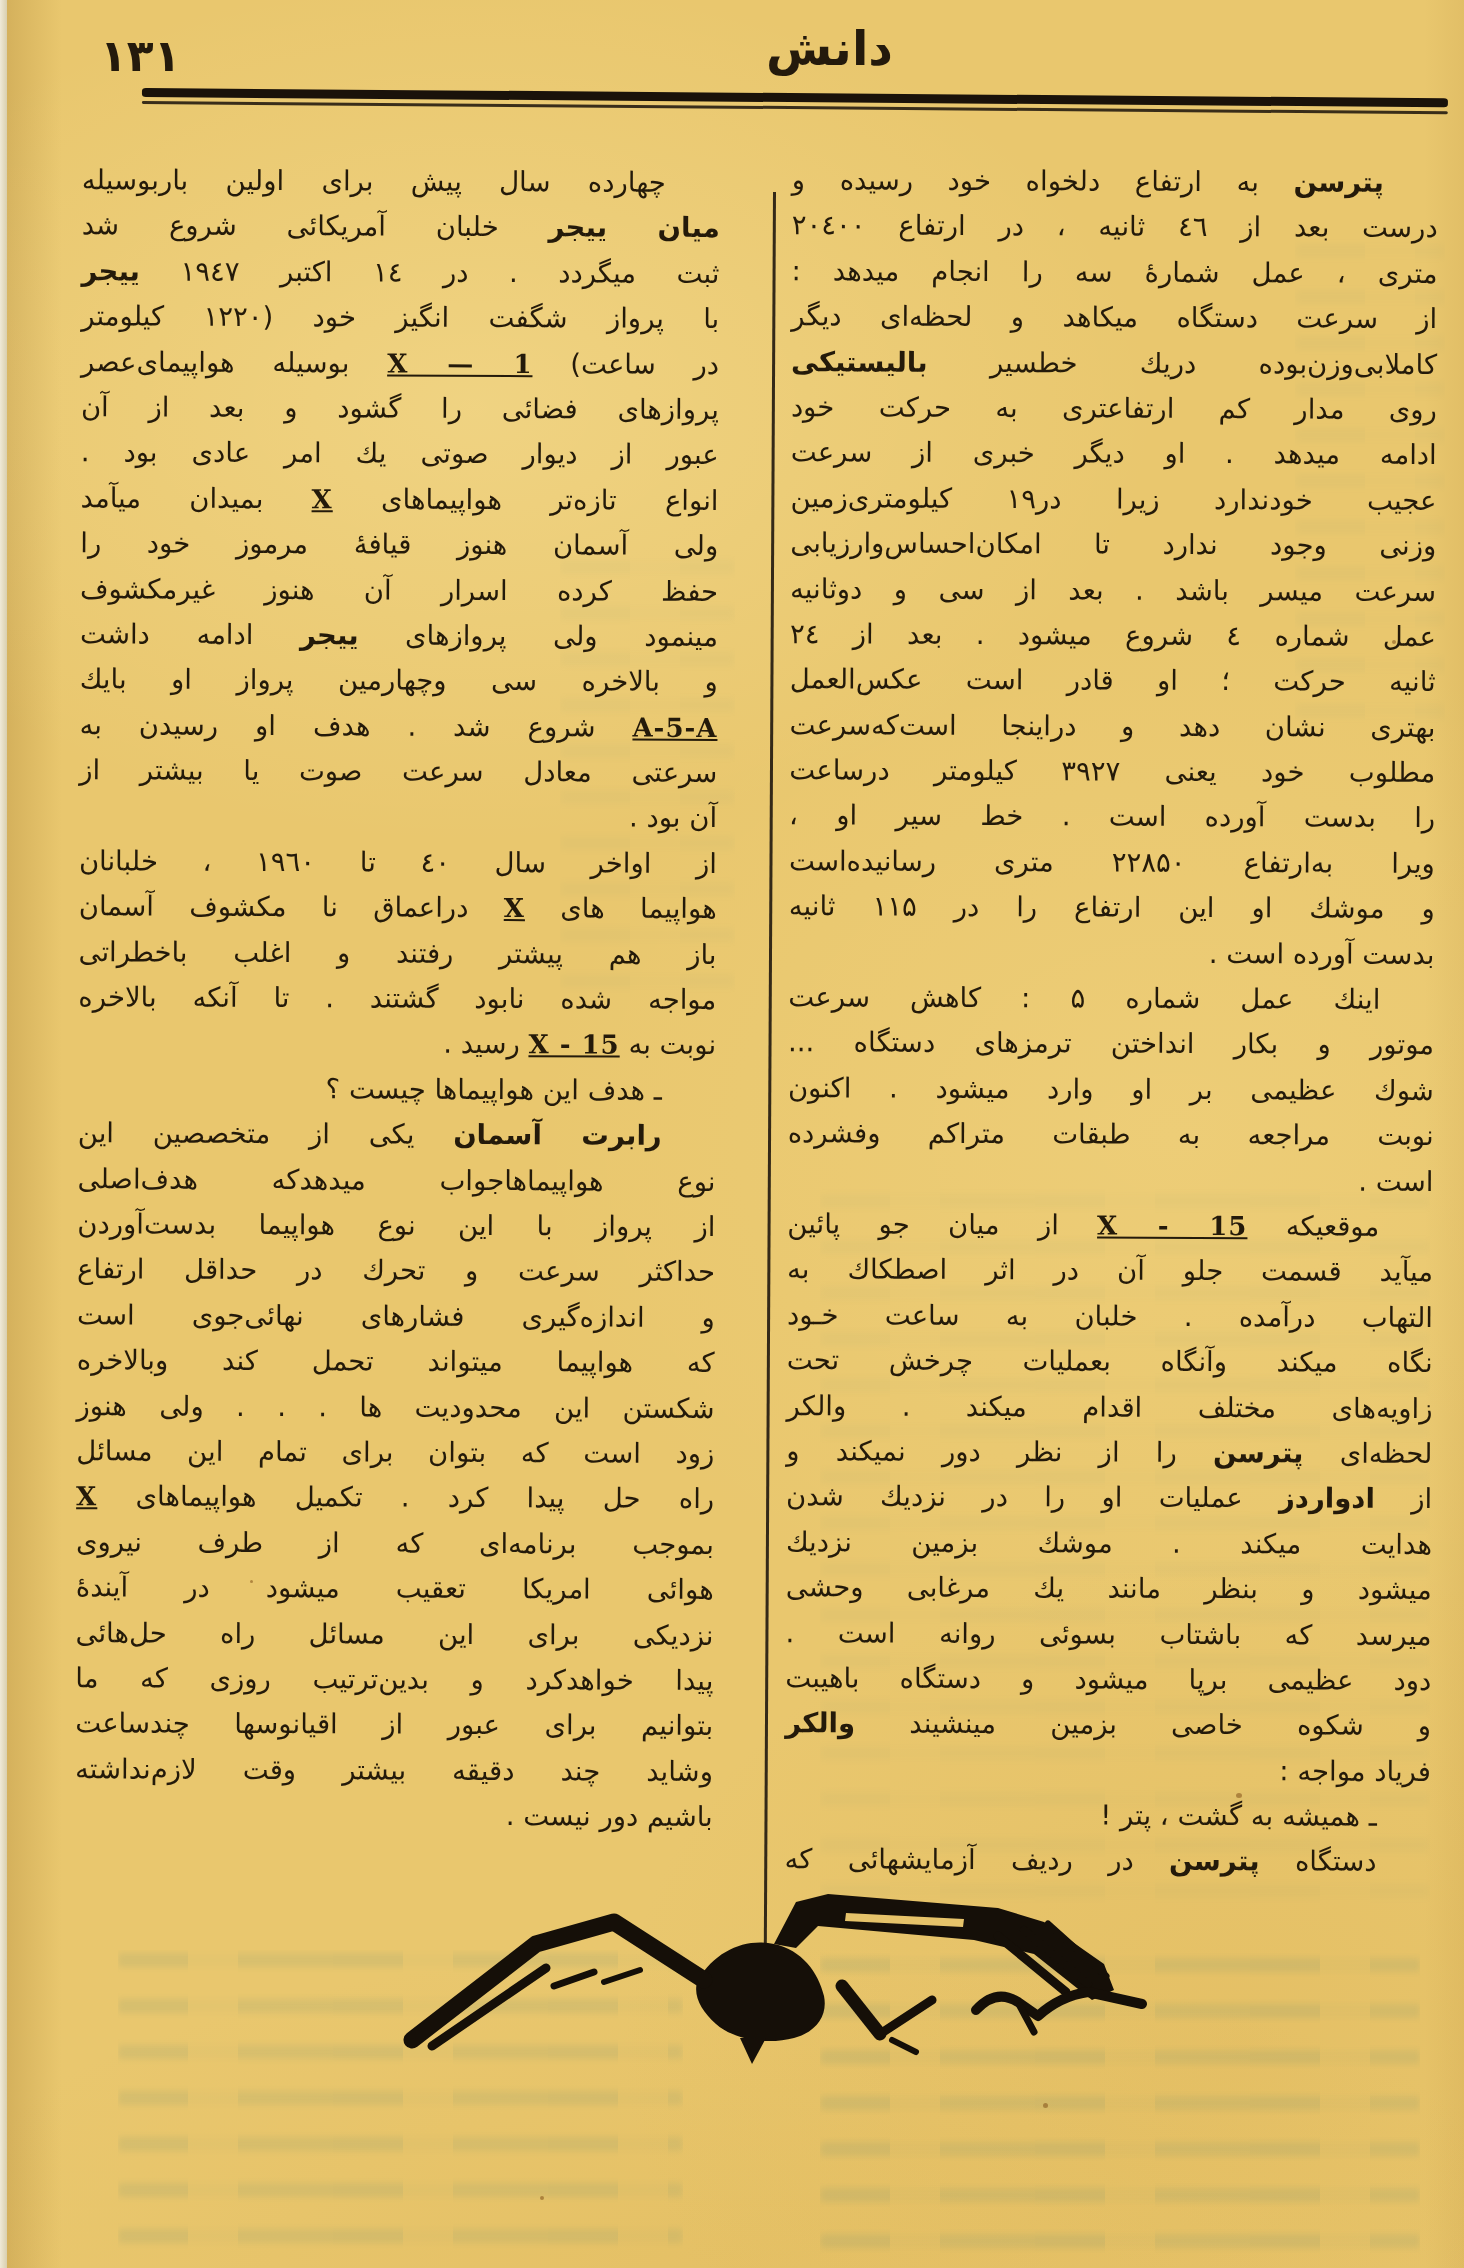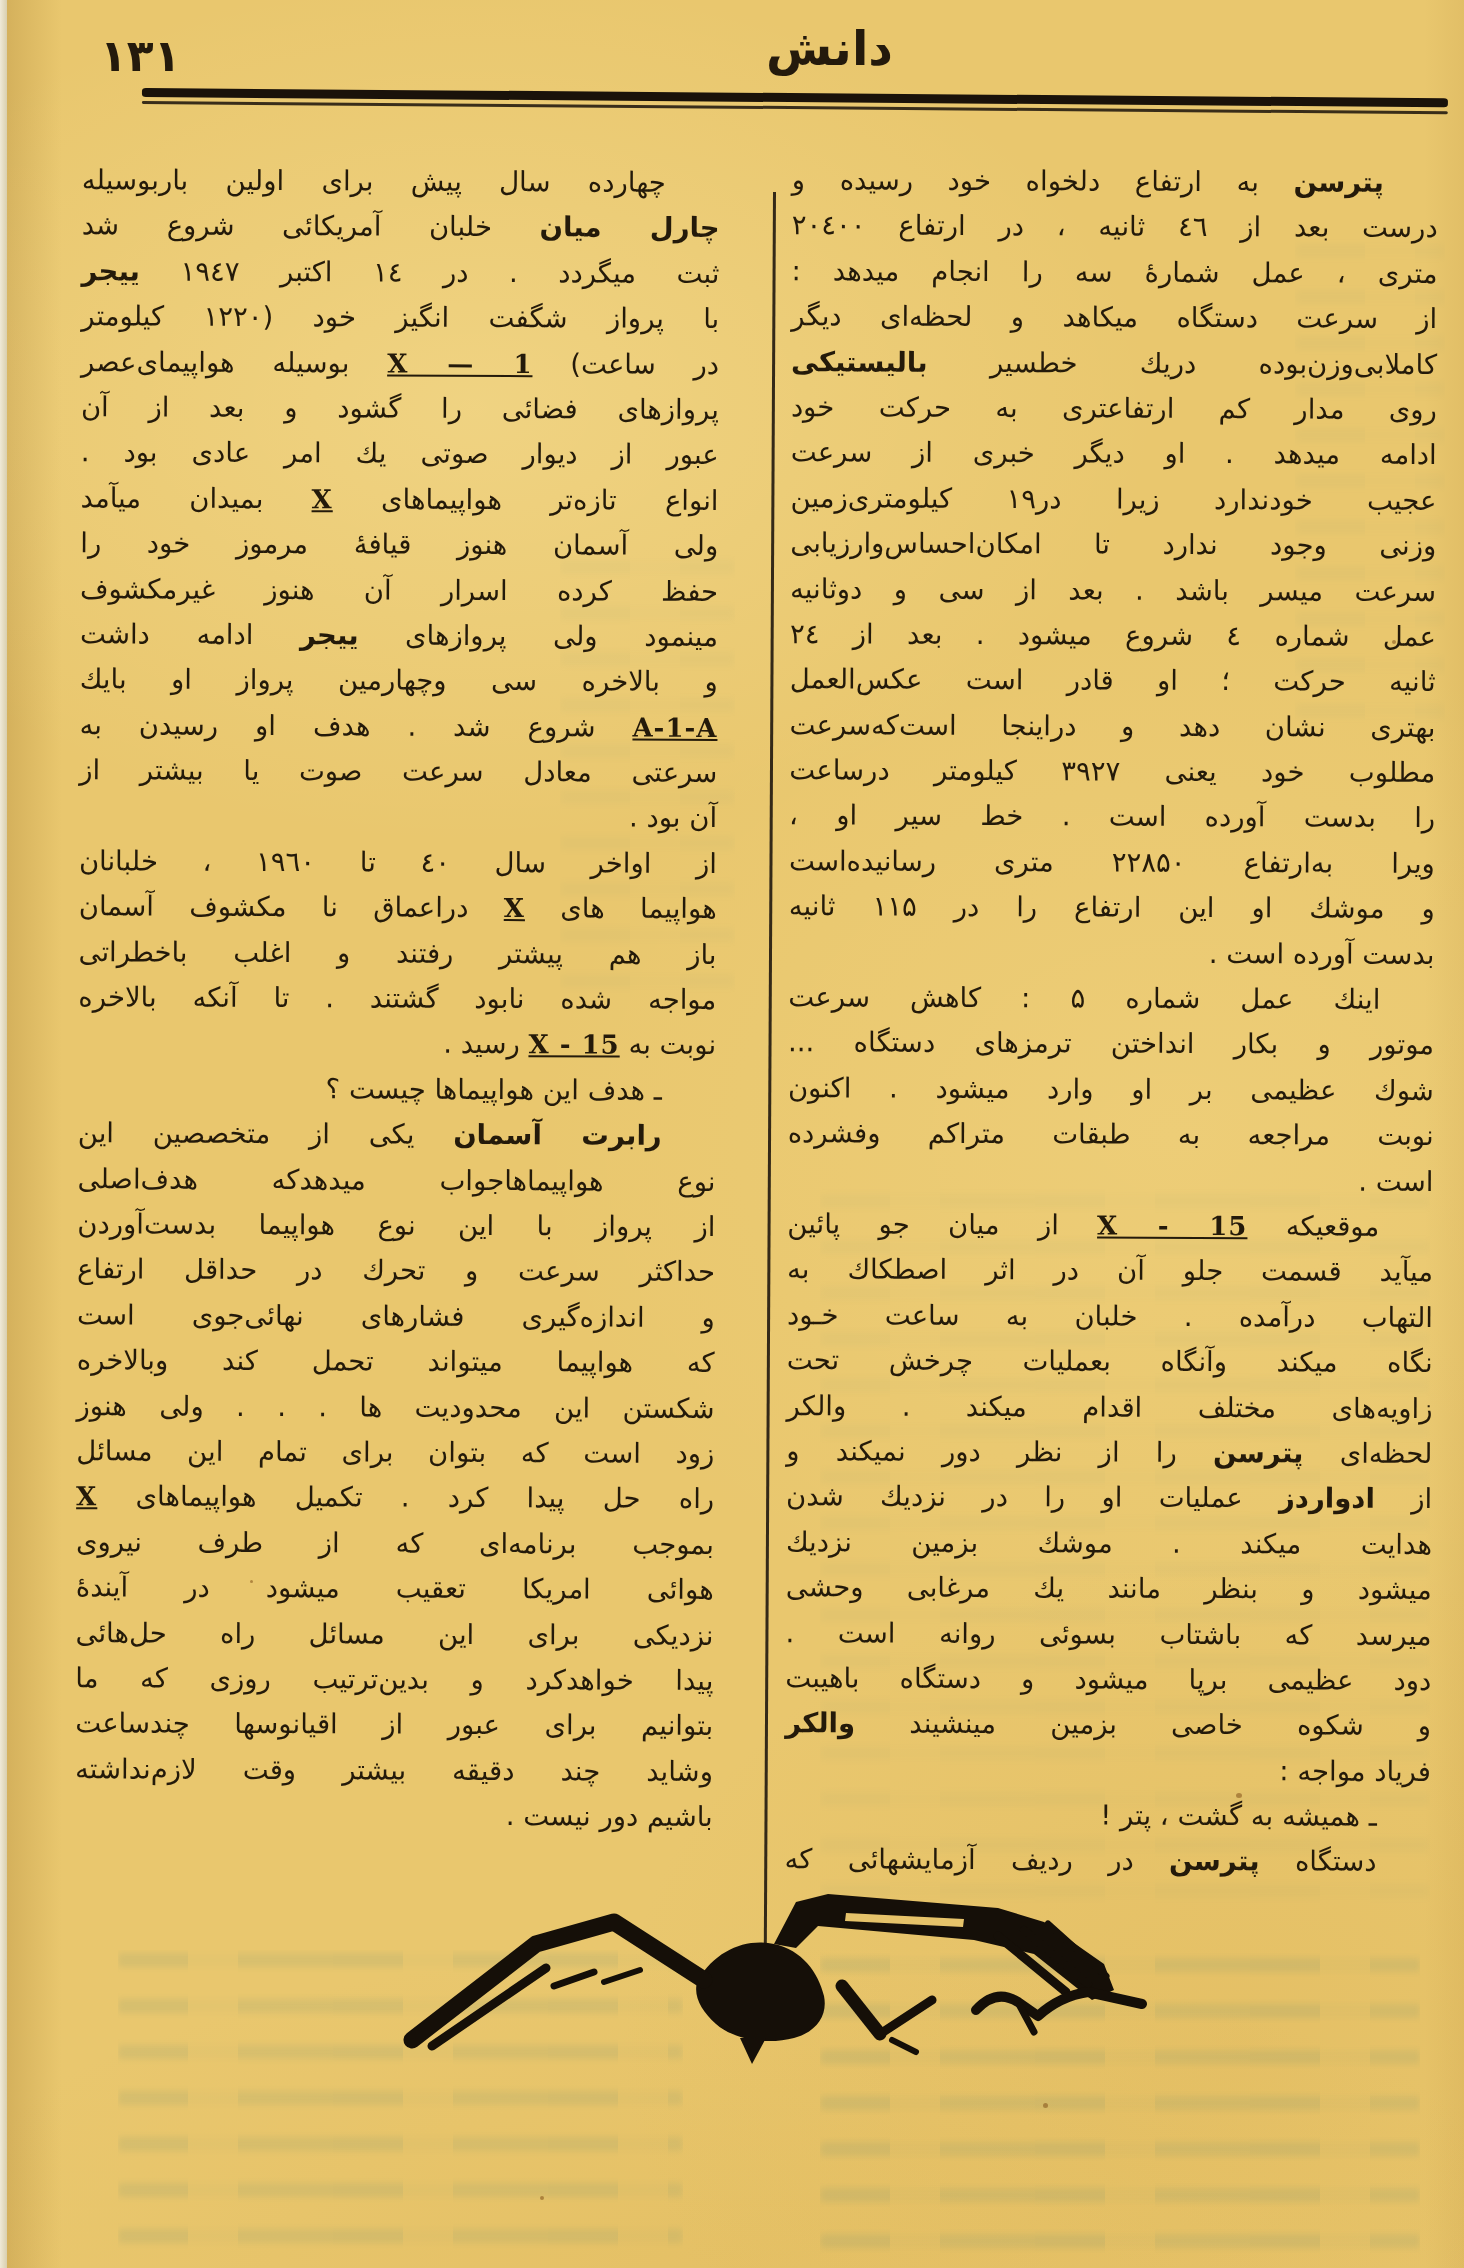--- a/index.html
+++ b/index.html
@@ -87,32 +87,32 @@
 
 <div class="rule">
   <div class="thick"></div>
   <div class="thin"></div>
 </div>
 
 <div class="divider"></div>
 
 <div class="col col-left">
     <div class="line ind"><span>چهارده سال پیش برای اولین باربوسیله</span></div>
-    <div class="line"><span class="b">چارل میان</span><span> خلبان آمریکائی شروع شد</span></div>
+    <div class="line"><span class="b">میان ییجر</span><span> خلبان آمریکائی شروع شد</span></div>
     <div class="line"><span>ثبت میگردد . در ۱٤ اکتبر ۱۹٤۷ </span><span class="b">ییجر</span></div>
     <div class="line"><span>با پرواز شگفت انگیز خود (۱۲۲۰ کیلومتر</span></div>
     <div class="line"><span>در ساعت) </span><span class="b lat" dir="ltr">X — 1</span><span> بوسیله هواپیمای‌عصر</span></div>
     <div class="line"><span>پروازهای فضائی را گشود و بعد از آن</span></div>
     <div class="line"><span>عبور از دیوار صوتی یك امر عادی بود .</span></div>
     <div class="line"><span>انواع تازه‌تر هواپیماهای </span><span class="b lat" dir="ltr">X</span><span> بمیدان میآمد</span></div>
     <div class="line"><span>ولی آسمان هنوز قیافهٔ مرموز خود را</span></div>
     <div class="line"><span>حفظ کرده اسرار آن هنوز غیرمکشوف</span></div>
     <div class="line"><span>مینمود ولی پروازهای </span><span class="b">ییجر</span><span> ادامه داشت</span></div>
     <div class="line"><span>و بالاخره سی وچهارمین پرواز او بایك</span></div>
-    <div class="line"><span class="b lat" dir="ltr">A-1-A</span><span> شروع شد . هدف او رسیدن به</span></div>
+    <div class="line"><span class="b lat" dir="ltr">A-5-A</span><span> شروع شد . هدف او رسیدن به</span></div>
     <div class="line"><span>سرعتی معادل سرعت صوت یا بیشتر از</span></div>
     <div class="line end"><span>آن بود .</span></div>
     <div class="line"><span>از اواخر سال ٤۰ تا ۱۹٦۰ ، خلبانان</span></div>
     <div class="line"><span>هواپیما های </span><span class="b lat" dir="ltr">X</span><span> دراعماق نا مکشوف آسمان</span></div>
     <div class="line"><span>باز هم پیشتر رفتند و اغلب باخطراتی</span></div>
     <div class="line"><span>مواجه شده نابود گشتند . تا آنکه بالاخره</span></div>
     <div class="line end"><span>نوبت به </span><span class="b lat" dir="ltr">X - 15</span><span> رسید .</span></div>
     <div class="line ind end"><span>ـ هدف این هواپیماها چیست ؟</span></div>
     <div class="line ind"><span class="b">رابرت آسمان</span><span> یکی از متخصصین این</span></div>
     <div class="line"><span>نوع هواپیماهاجواب میدهدکه هدف‌اصلی</span></div>

